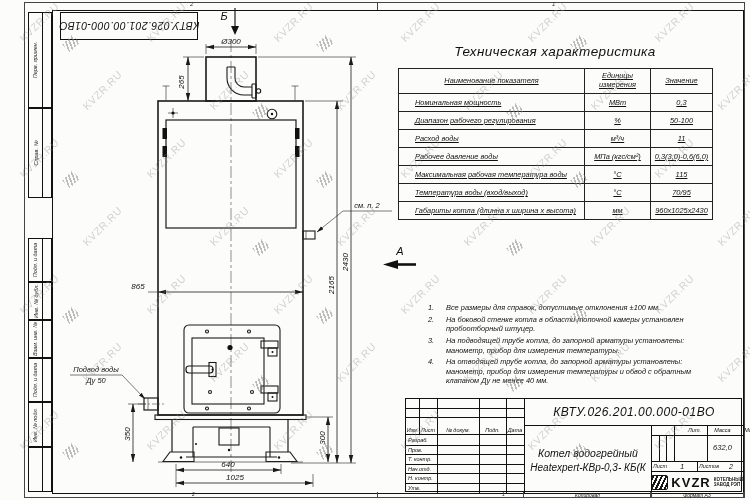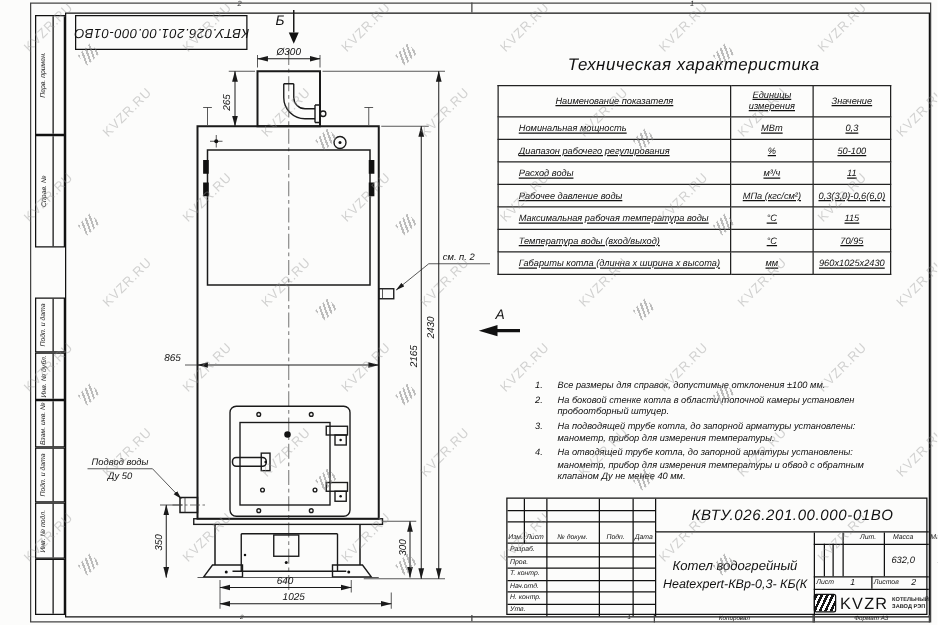--- a/index.html
+++ b/index.html
@@ -42,21 +42,21 @@
             display:flex;align-items:center;justify-content:center;font-size:12px;letter-spacing:.5px;}
   .name-cell{left:118px;top:27px;width:127px;height:67px;border-left:1.2px solid #111;
              display:flex;flex-direction:column;align-items:center;justify-content:center;gap:3px;}
   .name-cell .l1{font-size:10.5px;}
   .name-cell .l2{font-size:10px;white-space:nowrap;}
   .staff-label{position:absolute;left:2px;font-size:5.5px;}
   .colhead{position:absolute;top:0;height:100%;display:flex;align-items:center;justify-content:center;font-size:5.5px;}
   .company{left:245px;top:72px;width:92px;height:22px;display:flex;align-items:center;justify-content:center;gap:3px;font-style:normal;}
   .logo-hatch{width:16px;height:13px;border-radius:2px;
       background:repeating-linear-gradient(115deg,#161616 0 2px,#fff 2px 4px);border:1px solid #111;}
-  .logo-word{font-weight:normal;font-size:13px;letter-spacing:1px;}
+  .logo-word{font-weight:bold;font-size:13px;letter-spacing:1px;}
   .logo-sub{font-size:4.5px;line-height:1.2;font-weight:bold;color:#222;}
   .bm-cell{position:absolute;top:492px;height:6px;display:flex;align-items:center;justify-content:center;
            font-size:5px;border-left:1px solid #444;border-right:1px solid #444;}
   
   svg.draw{position:absolute;left:0;top:0;}
   svg.draw text{font-family:"Liberation Sans",sans-serif;font-style:italic;fill:#111;text-anchor:middle;}
   .ln{stroke:#1a1a1a;fill:none;stroke-width:1.1;}
   .thk{stroke-width:1.6;}
   .md{stroke-width:1.2;}
   .thin{stroke:#333;fill:none;stroke-width:.65;}

